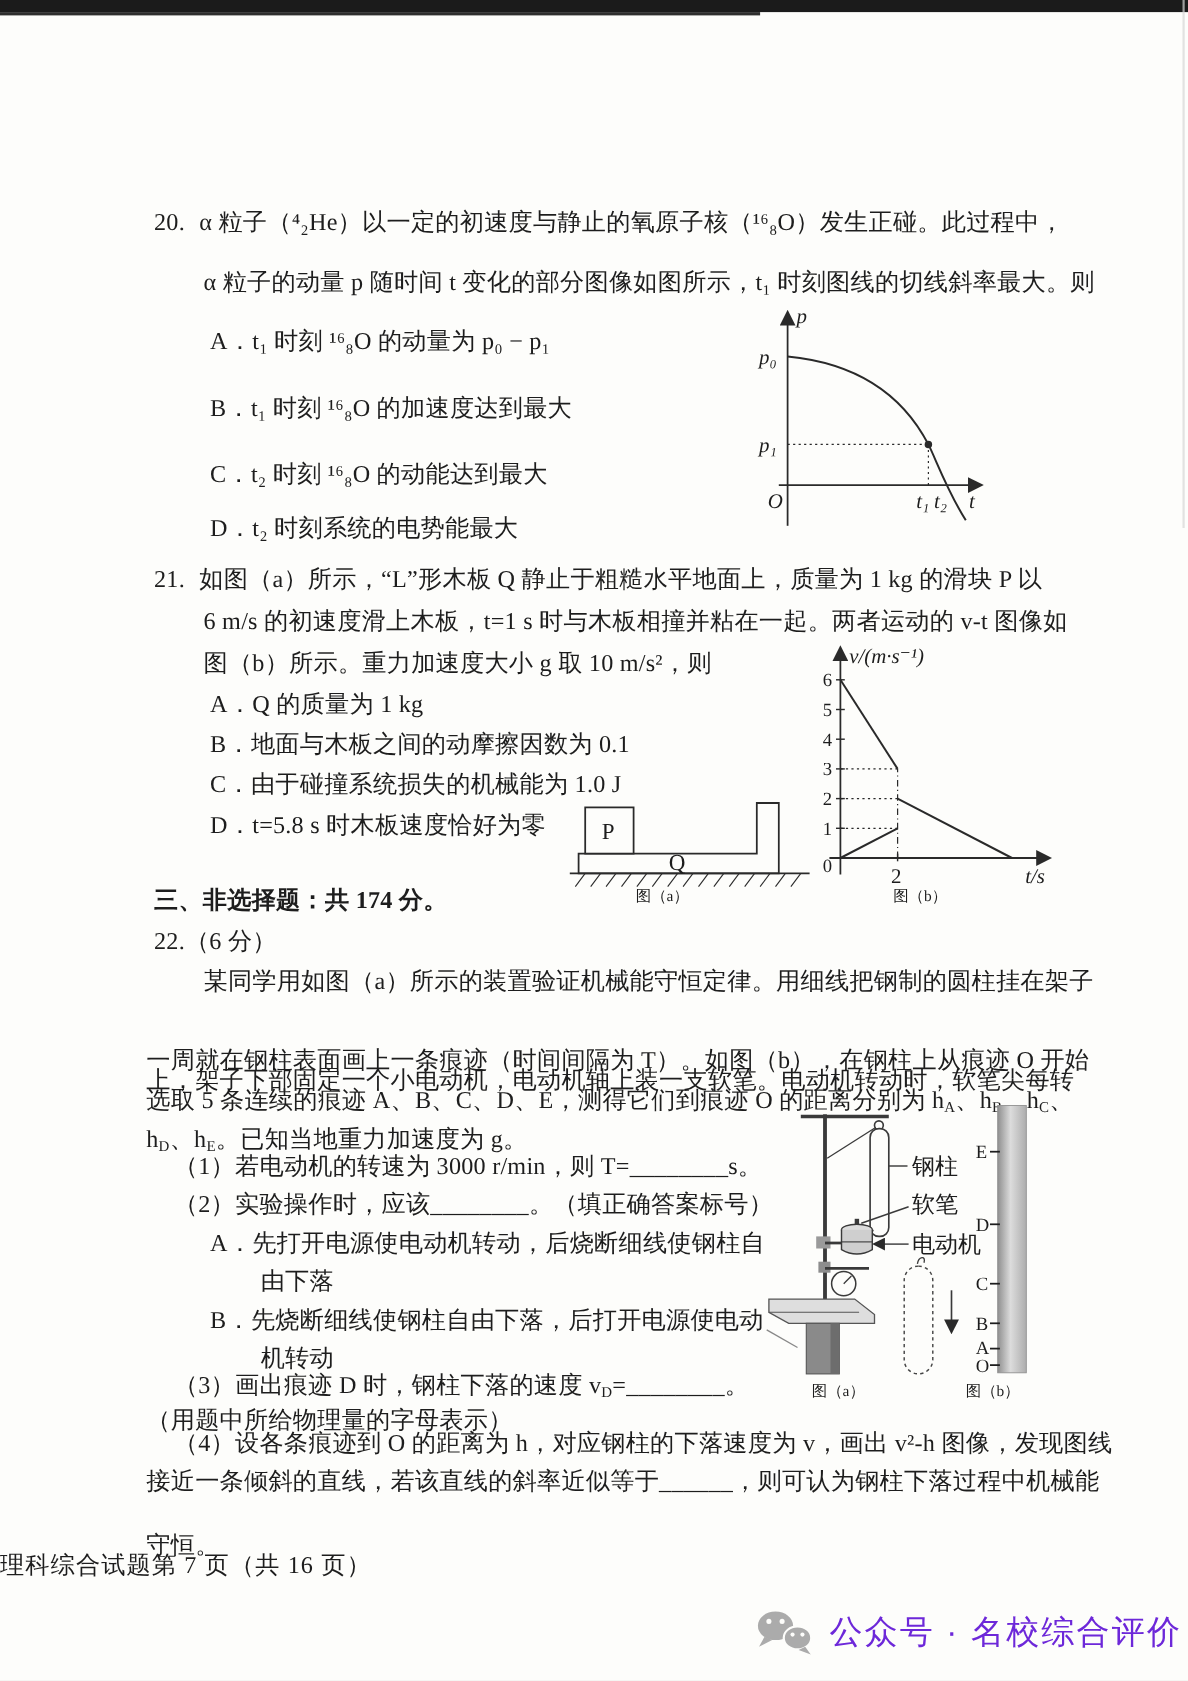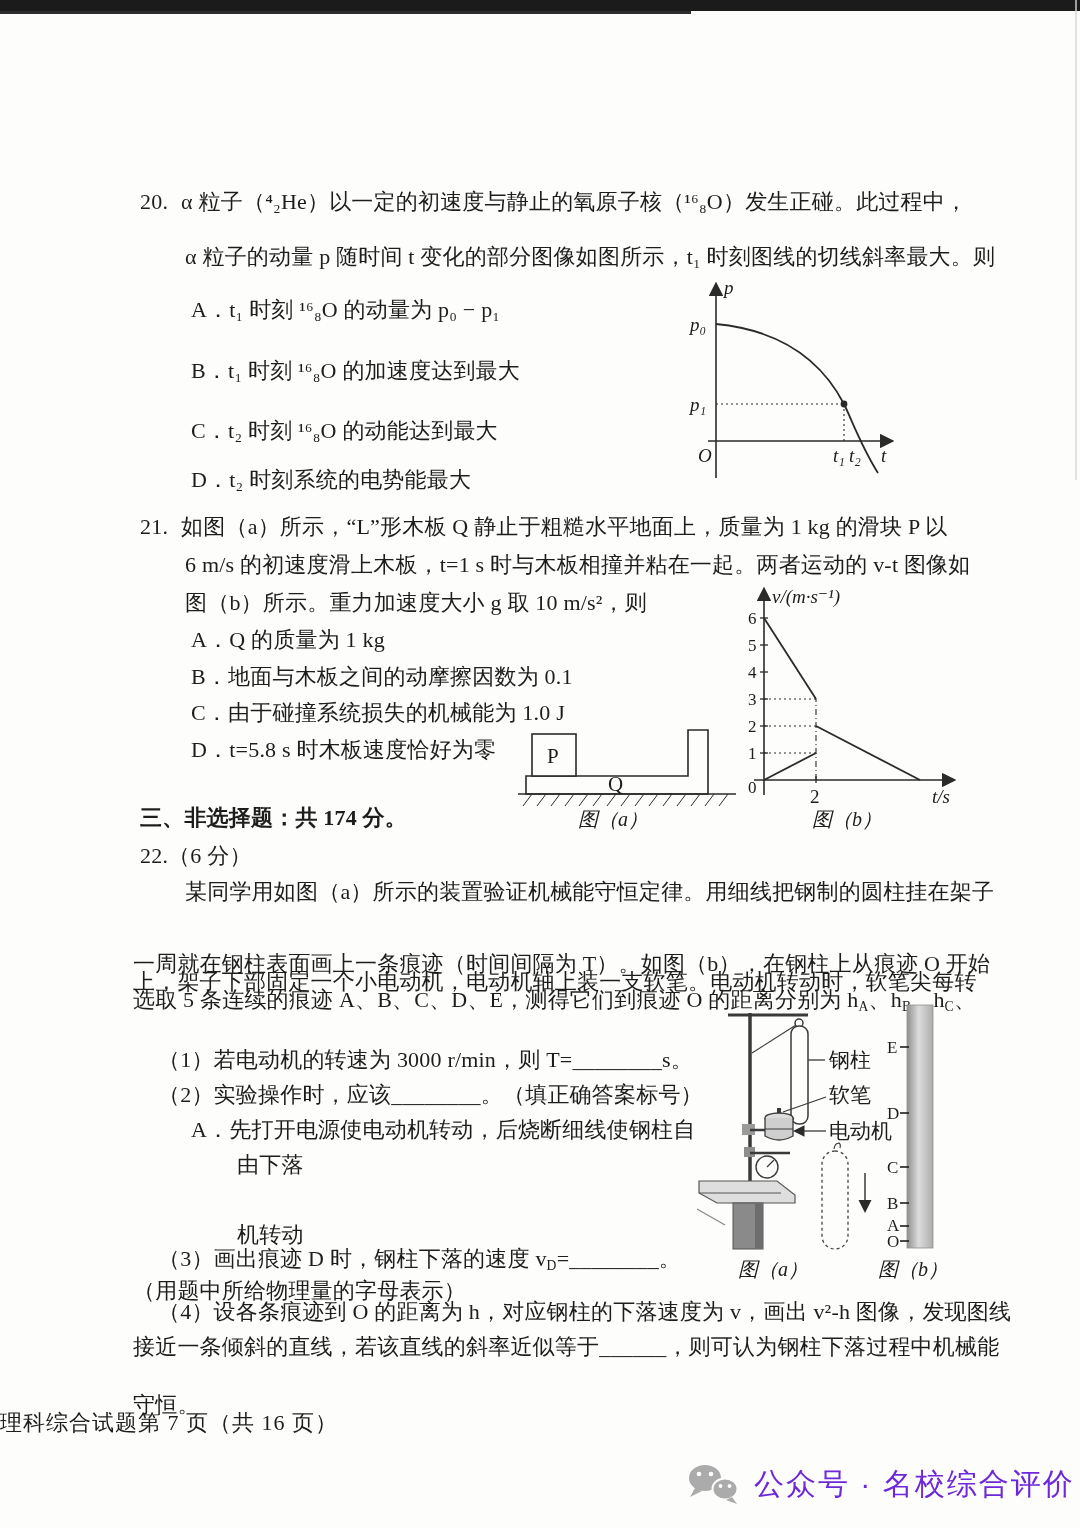--- a/index.html
+++ b/index.html
@@ -1,20 +1,20 @@
 <!DOCTYPE html>
 <html><head>
 <meta charset="utf-8">
 <style>
   html,body{margin:0;padding:0;background:#e8e8e8;}
   .page{position:relative;width:1080px;height:1528px;margin:0 auto;background:#fdfdfb;
         font-family:"Liberation Serif","DejaVu Serif",serif;color:#1d1d1d;overflow:hidden;}
   .tl{position:absolute;font-size:22px;line-height:27px;white-space:nowrap;letter-spacing:.2px;}
   .gap{margin-left:13px;}
-  .figcap{position:absolute;font-size:20px;white-space:nowrap;font-style:italic;}
+  .figcap{position:absolute;font-size:14px;white-space:nowrap;}
   .footer{position:absolute;left:0;width:100%;font-size:22px;letter-spacing:1px;}
   .band-top{position:absolute;left:0;top:0;width:100%;height:11px;background:#1b1b1b;}
   .band-top:after{content:"";position:absolute;left:0;top:11px;width:64%;height:3px;background:#2e2e2e;}
   .edge-right{position:absolute;top:0;left:1075px;width:2px;height:480px;background:#d6d6d6;opacity:.7;}
   svg.fig{position:absolute;overflow:visible;}
   svg text{font-size:19px;font-family:"Liberation Serif","DejaVu Serif",serif;fill:#1d1d1d;}
   svg text.it{font-style:italic;}
   svg text.sm{font-size:17px;}
   svg text.lab{font-size:21px;}
   sub{font-size:.62em;vertical-align:-.28em;}
@@ -136,25 +136,27 @@
   <div class="figcap" style="left:578px;top:806px">图（a）</div>
   <div class="figcap" style="left:812px;top:806px">图（b）</div>
 
   <div class="tl bold" style="left:140px;top:804px">三、非选择题：共 174 分。</div>
   <div class="tl" style="left:140px;top:842px">22.（6 分）</div>
 
   <div class="tl" style="left:185px;top:878px">某同学用如图（a）所示的装置验证机械能守恒定律。用细线把钢制的圆柱挂在架子</div>
   <div class="tl" style="left:133px;top:968px">上，架子下部固定一个小电动机，电动机轴上装一支软笔。电动机转动时，软笔尖每转</div>
   <div class="tl" style="left:133px;top:950px">一周就在钢柱表面画上一条痕迹（时间间隔为 T）。如图（b），在钢柱上从痕迹 O 开始</div>
   <div class="tl" style="left:133px;top:986px">选取 5 条连续的痕迹 A、B、C、D、E，测得它们到痕迹 O 的距离分别为 h<sub>A</sub>、h<sub>B</sub>、h<sub>C</sub>、</div>
+  <div class="tl" style="left:133px;top:1022px">h<sub>D</sub>、h<sub>E</sub>。已知当地重力加速度为 g。</div>
 
   <div class="tl" style="left:158px;top:1046px">（1）若电动机的转速为 3000 r/min，则 T=________s。</div>
   <div class="tl" style="left:158px;top:1081px">（2）实验操作时，应该________。（填正确答案标号）</div>
   <div class="tl" style="left:191px;top:1116px">A．先打开电源使电动机转动，后烧断细线使钢柱自</div>
   <div class="tl" style="left:237px;top:1151px">由下落</div>
+  <div class="tl" style="left:191px;top:1186px">B．先烧断细线使钢柱自由下落，后打开电源使电动</div>
   <div class="tl" style="left:237px;top:1221px">机转动</div>
   <div class="tl" style="left:158px;top:1245px">（3）画出痕迹 D 时，钢柱下落的速度 v<sub>D</sub>=________。</div>
   <div class="tl" style="left:133px;top:1277px">（用题中所给物理量的字母表示）</div>
   <div class="tl" style="left:158px;top:1298px">（4）设各条痕迹到 O 的距离为 h，对应钢柱的下落速度为 v，画出 v²-h 图像，发现图线</div>
   <div class="tl" style="left:133px;top:1333px">接近一条倾斜的直线，若该直线的斜率近似等于______，则可认为钢柱下落过程中机械能</div>
   <div class="tl" style="left:133px;top:1391px">守恒。</div>
 
   <svg class="fig" style="left:695px;top:1003px" width="200" height="255" viewBox="0 0 200 255">
 
     <line x1="33" y1="12" x2="113" y2="12" stroke="#3a3a3a" stroke-width="3"></line>

